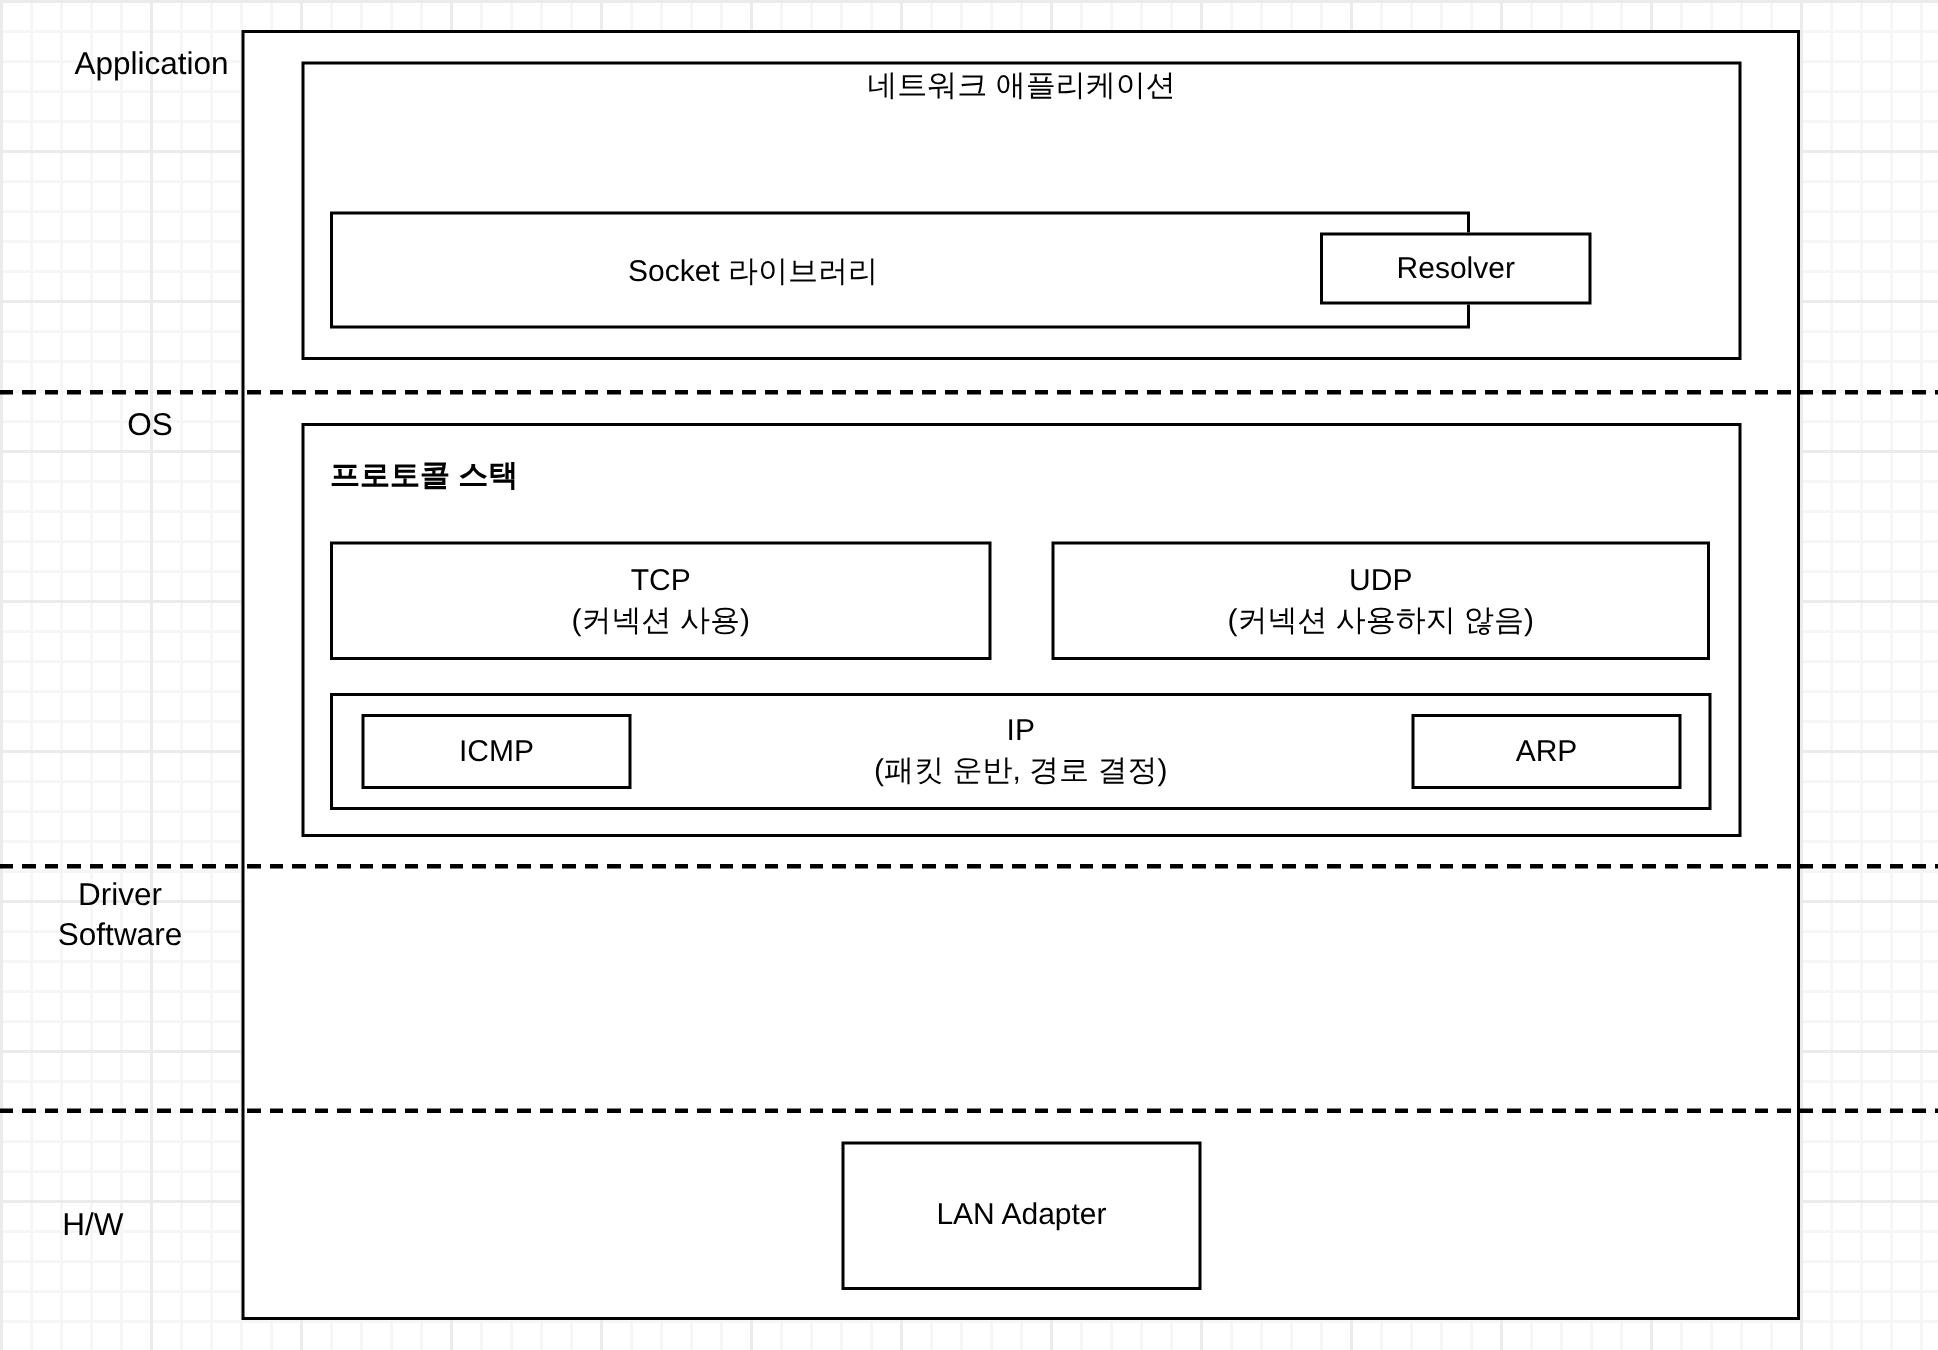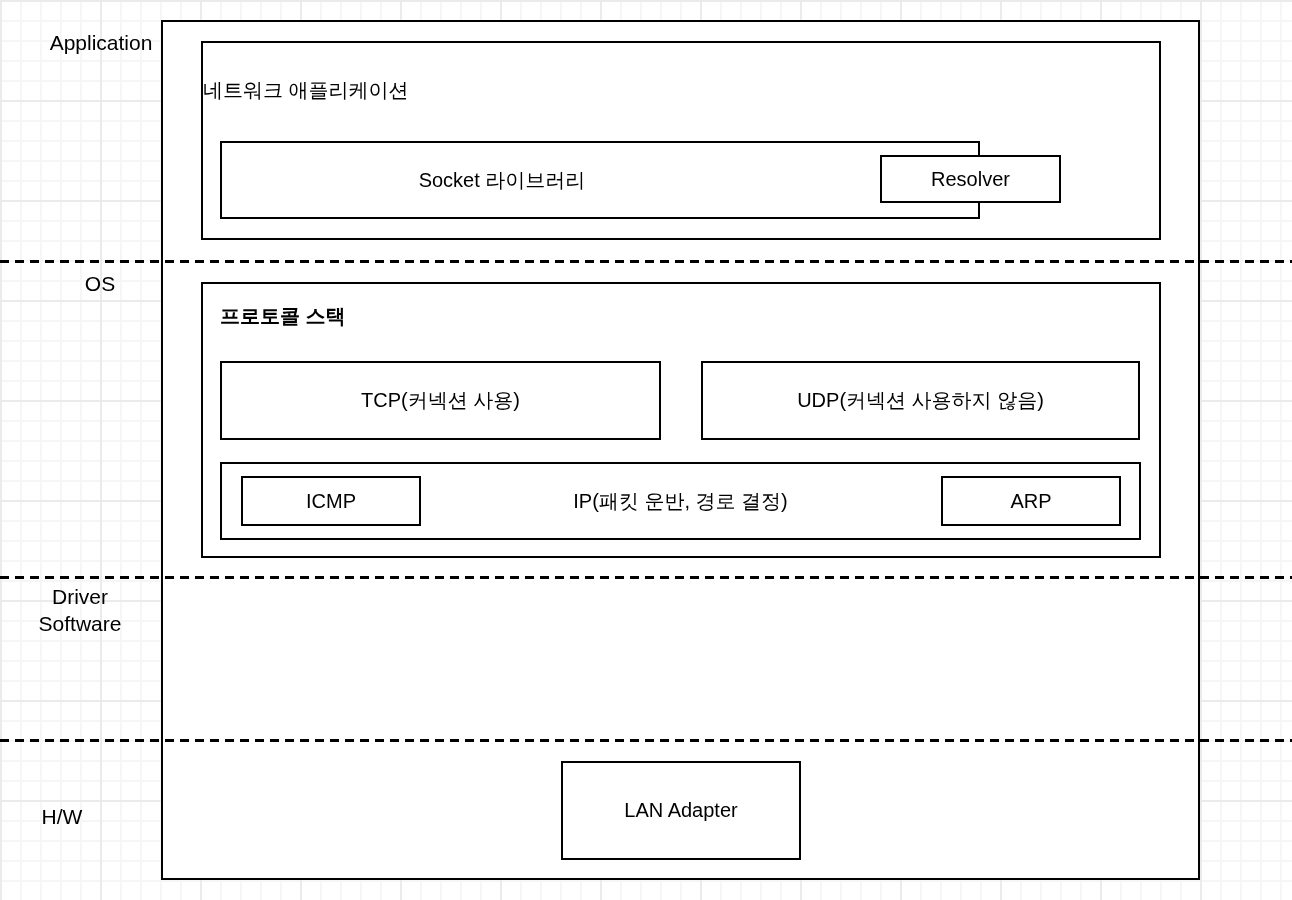--- a/index.html
+++ b/index.html
@@ -24,39 +24,38 @@
     border: 2px solid #000;
     background: #ffffff;
     font-size: 20px;
   }
   .center {
     display: flex;
     align-items: center;
     justify-content: center;
     text-align: center;
   }
-  .col { flex-direction: row; line-height: 27px; }
+  .col { flex-direction: column; line-height: 27px; }
   .dash {
     position: absolute;
     left: 0;
     width: 1292px;
     height: 3px;
     background-image: repeating-linear-gradient(90deg, #000 0, #000 9px, transparent 9px, transparent 15px);
   }
   .side-label {
     position: absolute;
     font-size: 21px;
     text-align: center;
     line-height: 27px;
     white-space: nowrap;
   }
   .box-title-top {
-    margin-top: 34px;
     width: 100%;
-    text-align: left;
+    text-align: center;
   }
   .socket-label {
     position: absolute;
     left: 0; top: 0;
     width: 560px; height: 100%;
     display: flex;
     align-items: center;
     justify-content: center;
   }
   .ps-label {

